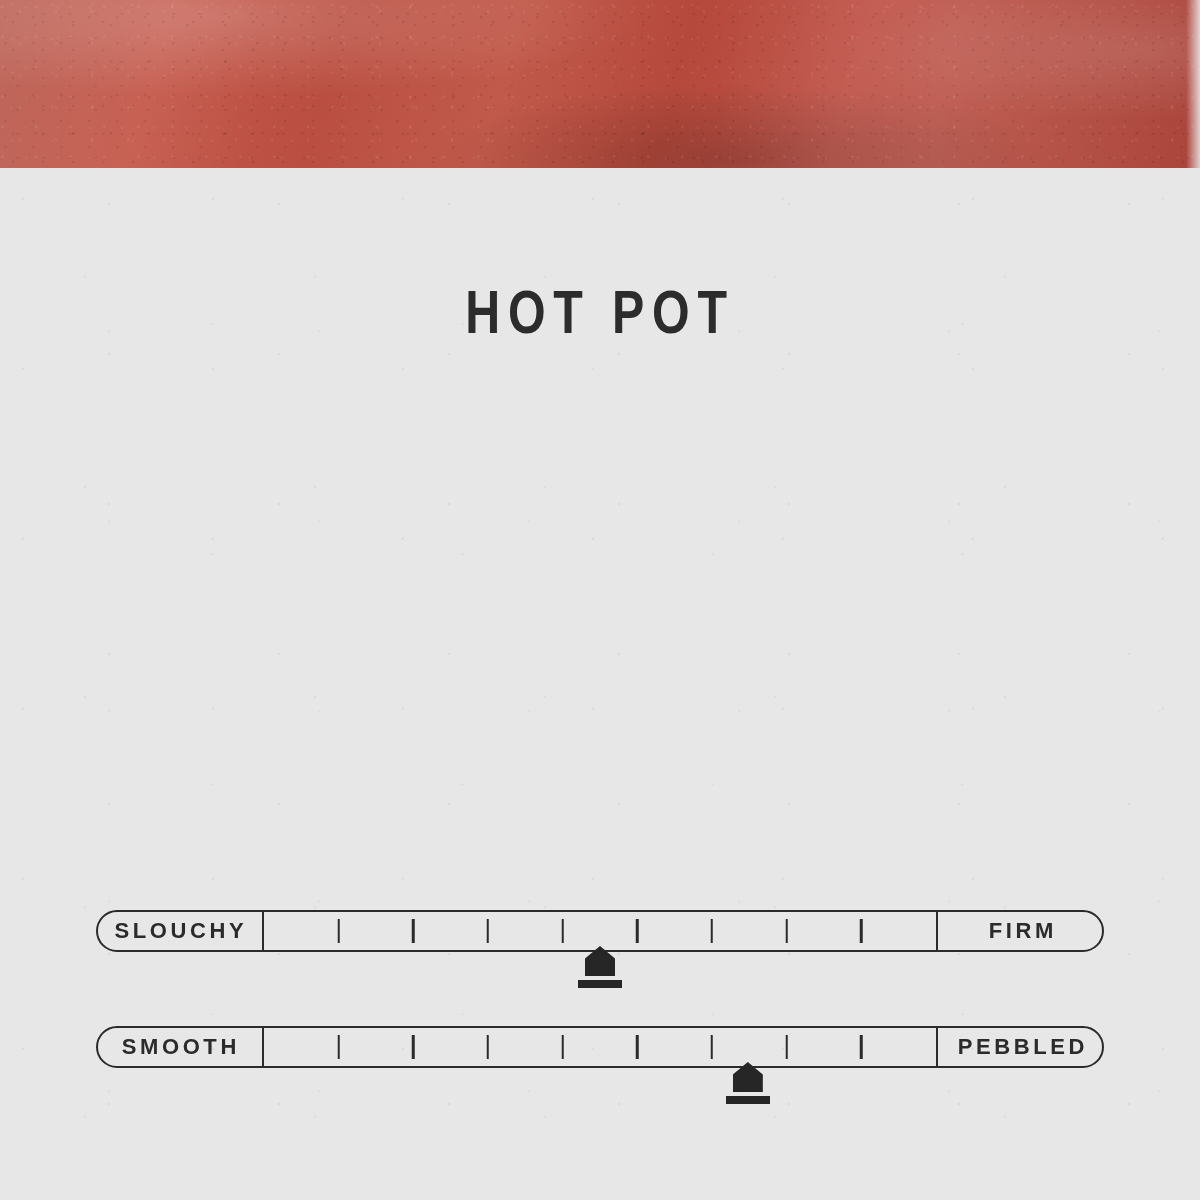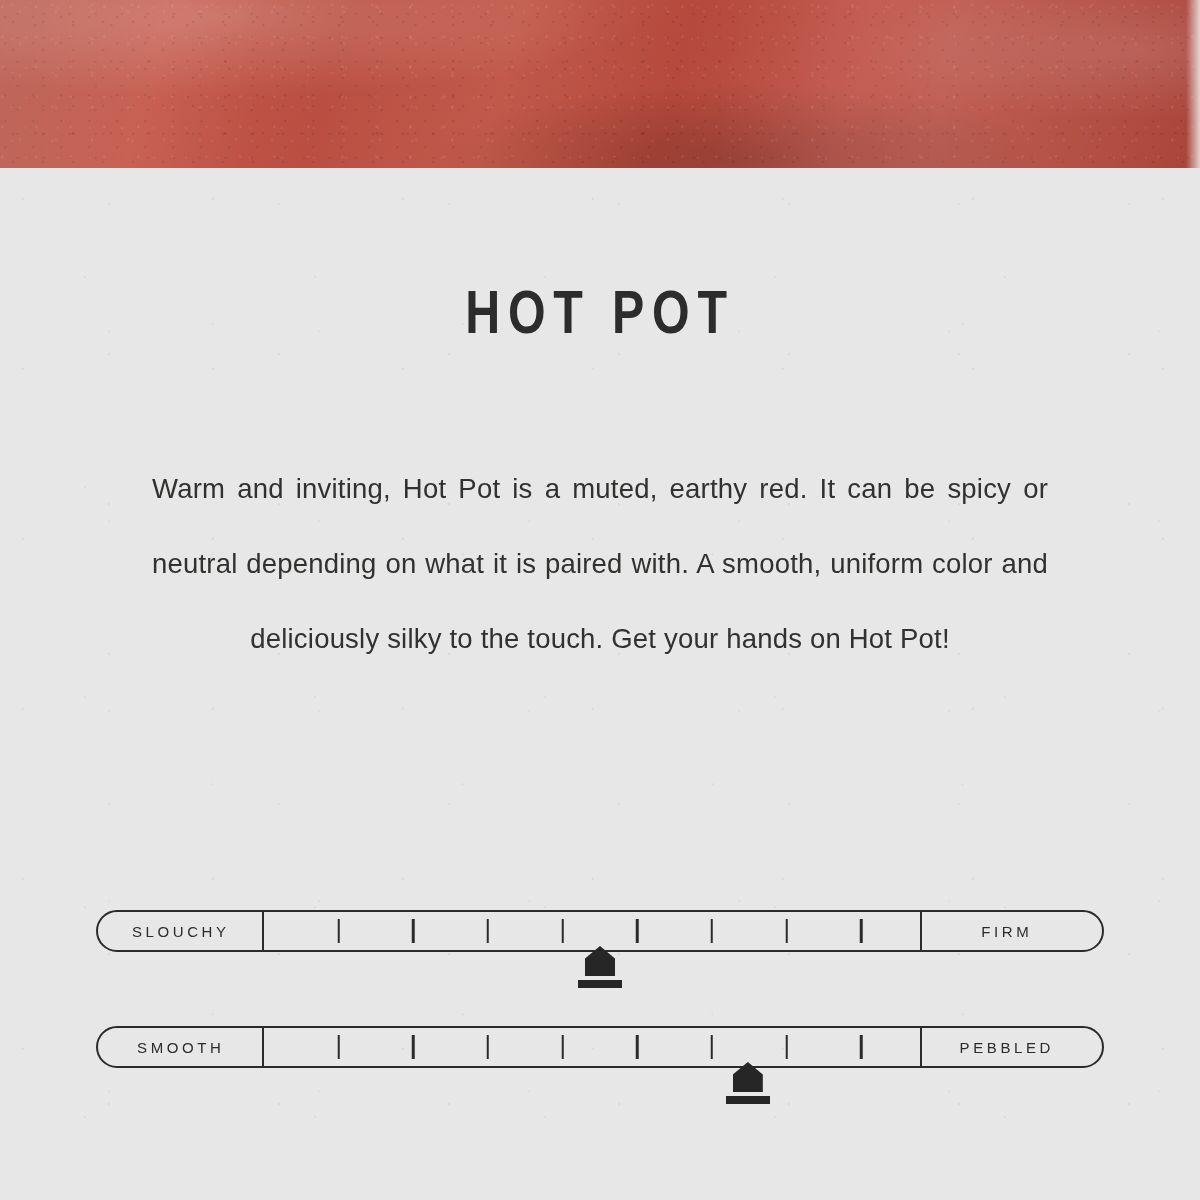--- a/index.html
+++ b/index.html
@@ -110,28 +110,28 @@
   .scale-track {
     position: absolute; inset: 0;
     border: 2.5px solid #2b2b2b;
     border-radius: 21px;
     background: transparent;
   }
   .scale-label {
     position: absolute;
     top: 0; height: 100%;
     display: flex; align-items: center; justify-content: center;
-    font-size: 15px;
-    font-weight: 400;
+    font-size: 22px;
+    font-weight: 700;
     letter-spacing: 3.6px;
     color: #2b2b2b;
     text-indent: 3.6px;
   }
   .scale-label.left  { left: 0;  border-right: 2.5px solid #2b2b2b; }
-  .scale-label.right { right: 16px; border-left: 2.5px solid #2b2b2b; }
+  .scale-label.right { right: 0; border-left: 2.5px solid #2b2b2b; }
 
   .ticks {
     position: absolute;
     top: 0; height: 100%;
   }
   .tick {
     position: absolute;
     top: 22%;
     width: 2.5px; height: 56%;
     background: #2b2b2b;
@@ -167,21 +167,20 @@
   <div class="sheen"></div>
   <div class="right-strip"></div>
 </div>
 
 <div id="page-speckle"></div>
 
 <div id="content">
 
   <div id="page-title">HOT POT</div>
 
-  <p id="description">Warm and inviting, Hot Pot is a muted, earthy red. It can be spicy or neutral depending on what it is paired with. A smooth, uniform color and deliciously silky to the touch. Get your hands on Hot Pot!</p>
 
   <div class="scale-row" id="scale-row-0">
     <div class="scale-track"></div>
     <div class="scale-label left" style="width:168px">SLOUCHY</div>
     <div class="scale-label right" style="width:168px">FIRM</div>
     <div class="ticks" style="left:168px; right:168px;">
       <div class="tick" style="left:11.11%"></div>
       <div class="tick" style="left:22.22%"></div>
       <div class="tick" style="left:33.33%"></div>
       <div class="tick" style="left:44.44%"></div>

